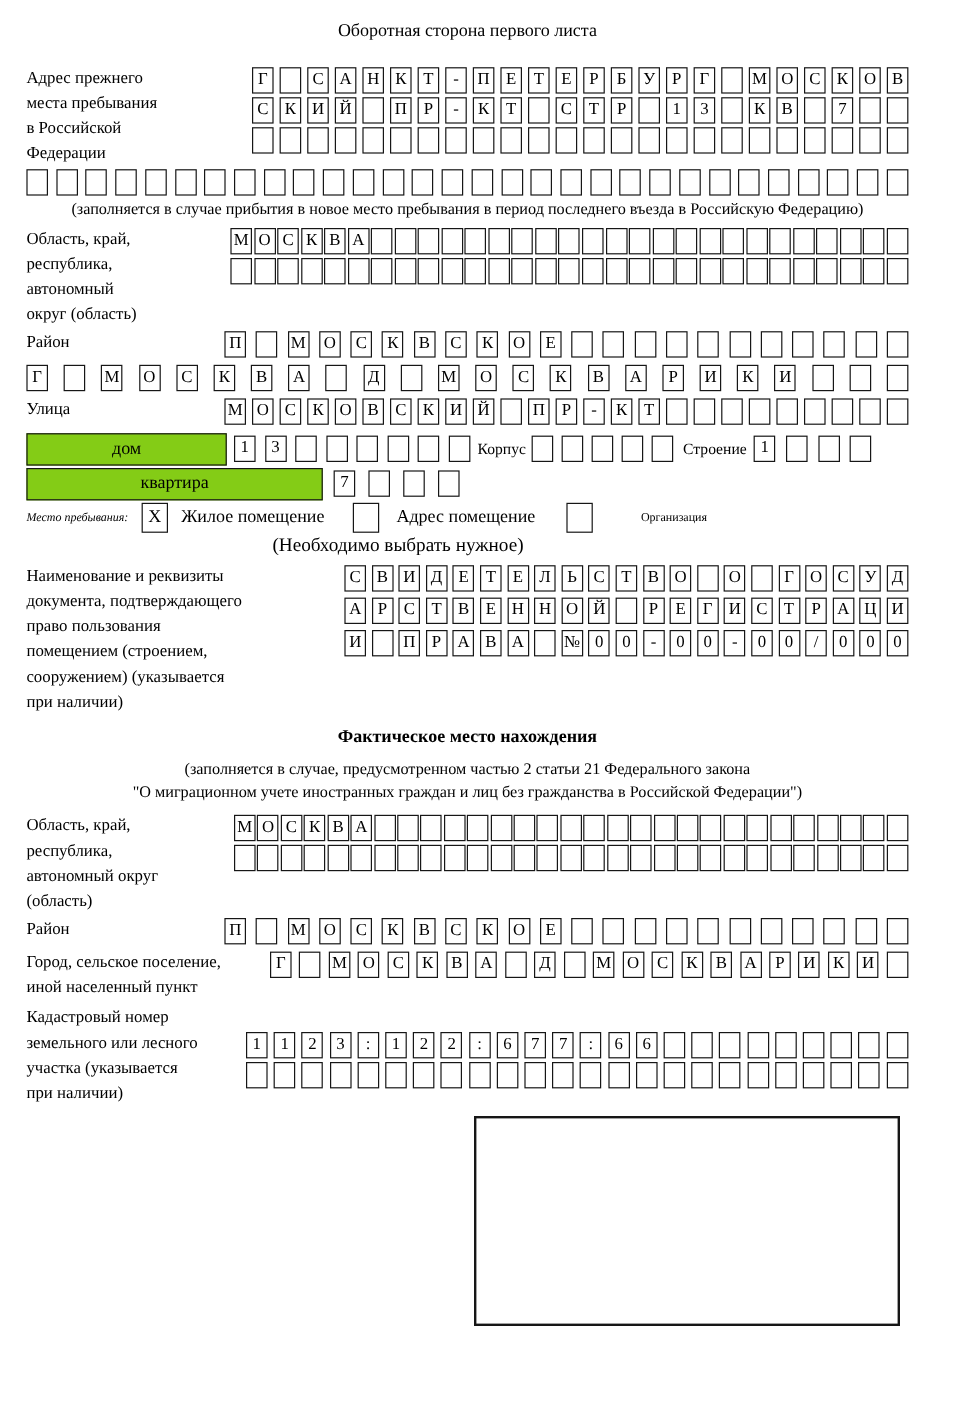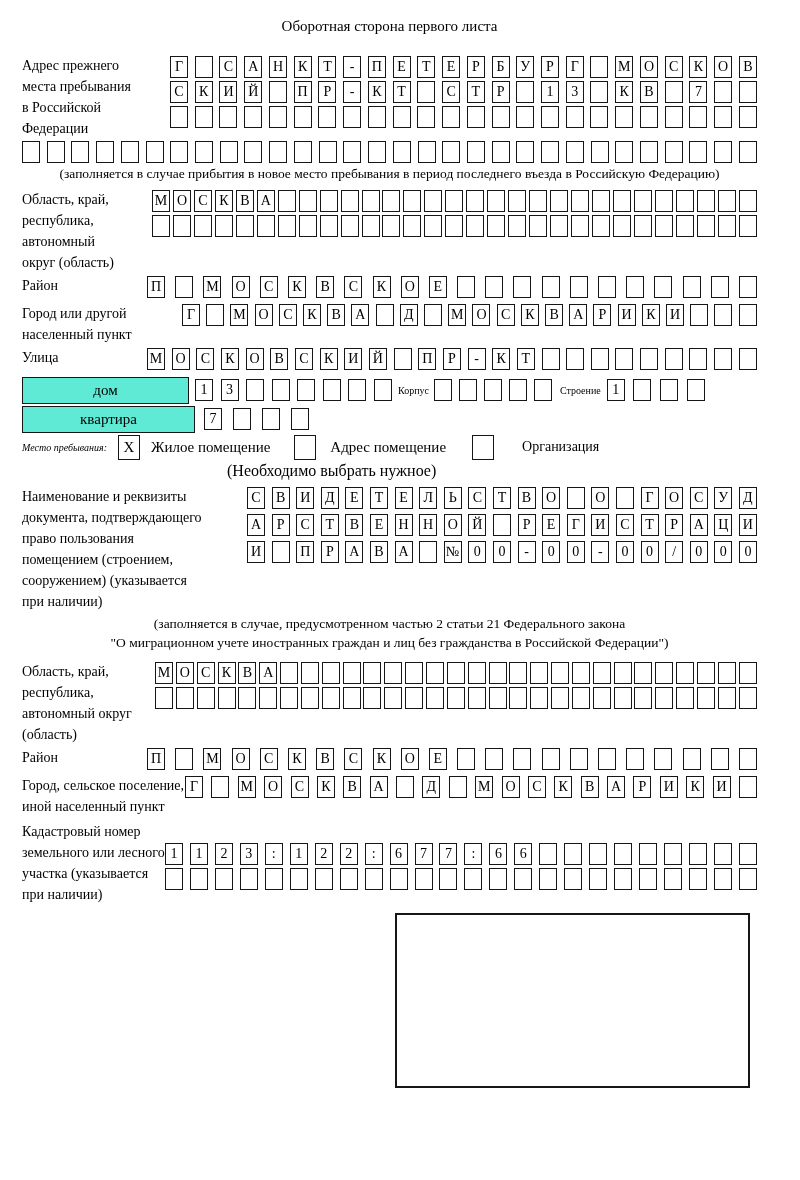--- a/index.html
+++ b/index.html
@@ -1,30 +1,30 @@
 <!DOCTYPE html>
 <html><head>
 <meta charset="utf-8">
 <style>
   html,body{margin:0;padding:0;background:#fff;color:#000;}
   body{width:800px;height:1180px;font-family:"Liberation Serif","DejaVu Serif",serif;-webkit-font-smoothing:antialiased;}
   .page{width:735px;padding:10px 43px 0 22px;}
   .header{ text-align:center;font-size:15px;padding-top:8px;margin-bottom:20px;}
   .cell{width:18px;height:22px;border:1.5px solid #161616;box-sizing:border-box;display:inline-flex;align-items:center;justify-content:center;font-size:14px;line-height:1;background:#fff;flex:none;}
   .box-row{display:flex;justify-content:space-between;margin-bottom:3px;}
-  .field{display:flex;align-items:flex-start;margin-bottom:2px;}
+  .field{display:flex;align-items:flex-start;margin-bottom:2px;gap:40px;}
   .field-label{white-space:pre-line;font-size:14px;line-height:1.5;flex:none;}
   .field-rows{flex:1;min-width:0;padding-top:1px;}
   .w148{width:148px;} .w130{width:130px;} .w125{width:125px;} .w160{width:160px;} .w225{width:225px;} .w133{width:133px;} .w163{width:163px;} .w143{width:143px;}
   .caption{font-size:13.5px;line-height:1.25;margin:2px 0 6px 0;}
   .caption.center{text-align:center;}
   .sec-title{text-align:center;font-weight:bold;font-size:15.5px;margin:6px 0 6px 0;}
-  .named-box{border:1.5px solid #161616;box-sizing:border-box;height:27px;display:flex;align-items:center;justify-content:center;font-size:15px;flex:none;background:#5eead4;}
+  .named-box{border:1.5px solid #161616;box-sizing:border-box;height:27px;display:flex;align-items:center;justify-content:center;font-size:15px;flex:none;background:#84cc16;}
   .inline-row{display:flex;align-items:center;margin-bottom:2px;}
-  .inline-label{font-size:10px;flex:none;}
+  .inline-label{font-size:13px;flex:none;}
   .sub-cells{display:flex;justify-content:space-between;flex:none;}
   .checkbox{width:22px;height:25px;border:1.5px solid #161616;box-sizing:border-box;display:inline-flex;align-items:center;justify-content:center;font-size:15px;flex:none;background:#fff;}
   .mesto-note{font-size:16px;margin:1px 0 6px 205px;}
   .fact-head{text-align:center;font-weight:bold;font-size:15px;margin:10px 0 8px 0;}
   .fact-note{text-align:center;font-size:13.5px;line-height:1.45;margin-bottom:8px;}
   .stamp-area{margin-top:8px;}
   .stamp-box{width:355px;height:175px;border:2px solid #161616;box-sizing:border-box;margin-left:373px;background:#fff;}
 </style>
 </head>
 <body>
@@ -249,22 +249,20 @@
           <span class="cell"></span>
           <span class="cell"></span>
           <span class="cell"></span>
           <span class="cell"></span>
           <span class="cell"></span>
         </div>
     </div>
   </div>
 
   <div class="field">
-    <div class="field-label w160">Город или другой
-населенный пункт</div>
     <div class="field-rows">
       <div class="box-row">
           <span class="cell">Г</span>
           <span class="cell"></span>
           <span class="cell">М</span>
           <span class="cell">О</span>
           <span class="cell">С</span>
           <span class="cell">К</span>
           <span class="cell">В</span>
           <span class="cell">А</span>
@@ -344,37 +342,37 @@
     <div class="inline-label" style="margin-left:8px;">Строение</div>
     <div class="sub-cells" style="width:98px;margin-left:6px;">
         <span class="cell">1</span>
         <span class="cell"></span>
         <span class="cell"></span>
         <span class="cell"></span>
       </div>
   </div>
 
   <div class="inline-row">
-    <div class="named-box" style="width:173px;">квартира</div>
+    <div class="named-box" style="width:247px;">квартира</div>
     <div class="sub-cells" style="width:105px;margin-left:9px;">
         <span class="cell">7</span>
         <span class="cell"></span>
         <span class="cell"></span>
         <span class="cell"></span>
       </div>
   </div>
 
   <div class="inline-row">
     <div class="inline-label" style="font-size:10px;font-style:italic;">Место пребывания:</div>
     <span class="checkbox" style="margin-left:11px;">X</span>
     <div class="inline-label" style="font-size:15px;margin-left:11px;">Жилое помещение</div>
     <span class="checkbox" style="margin-left:24px;"></span>
     <div class="inline-label" style="font-size:15px;margin-left:14px;">Адрес помещение</div>
     <span class="checkbox" style="margin-left:26px;"></span>
-    <div class="inline-label" style="font-size:14px;margin-left:28px;">Организация</div>
+    <div class="inline-label" style="font-size:10px;margin-left:40px;">Организация</div>
   </div>
   <div class="mesto-note">(Необходимо выбрать нужное)</div>
 
   <div class="field">
     <div class="field-label w225">Наименование и реквизиты
 документа, подтверждающего
 право пользования
 помещением (строением,
 сооружением) (указывается
 при наличии)</div>
@@ -444,20 +442,21 @@
           <span class="cell">0</span>
           <span class="cell">0</span>
           <span class="cell">/</span>
           <span class="cell">0</span>
           <span class="cell">0</span>
           <span class="cell">0</span>
         </div>
     </div>
   </div>
 
+  <div class="fact-head">Фактическое место нахождения</div>
   <div class="fact-note">
     <span>(заполняется в случае, предусмотренном частью 2 статьи 21 Федерального закона</span><br>
     <span>"О миграционном учете иностранных граждан и лиц без гражданства в Российской Федерации")</span>
   </div>
 
   <div class="field">
     <div class="field-label w133">Область, край,
 республика,
 автономный округ
 (область)</div>

